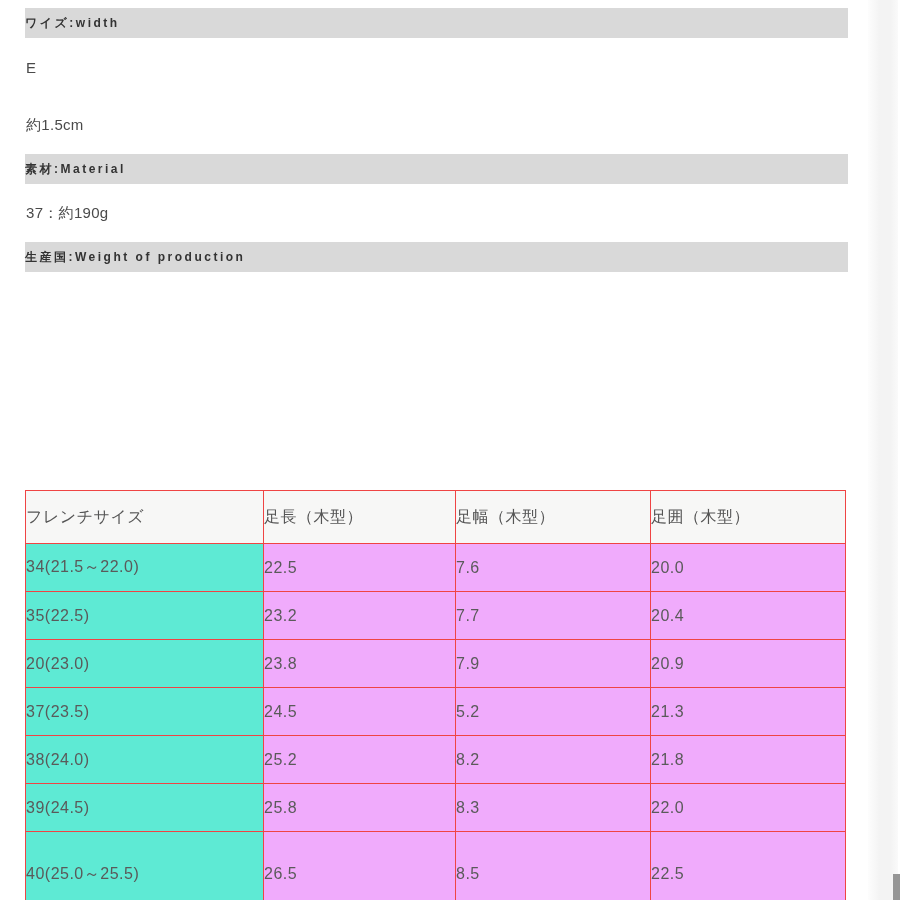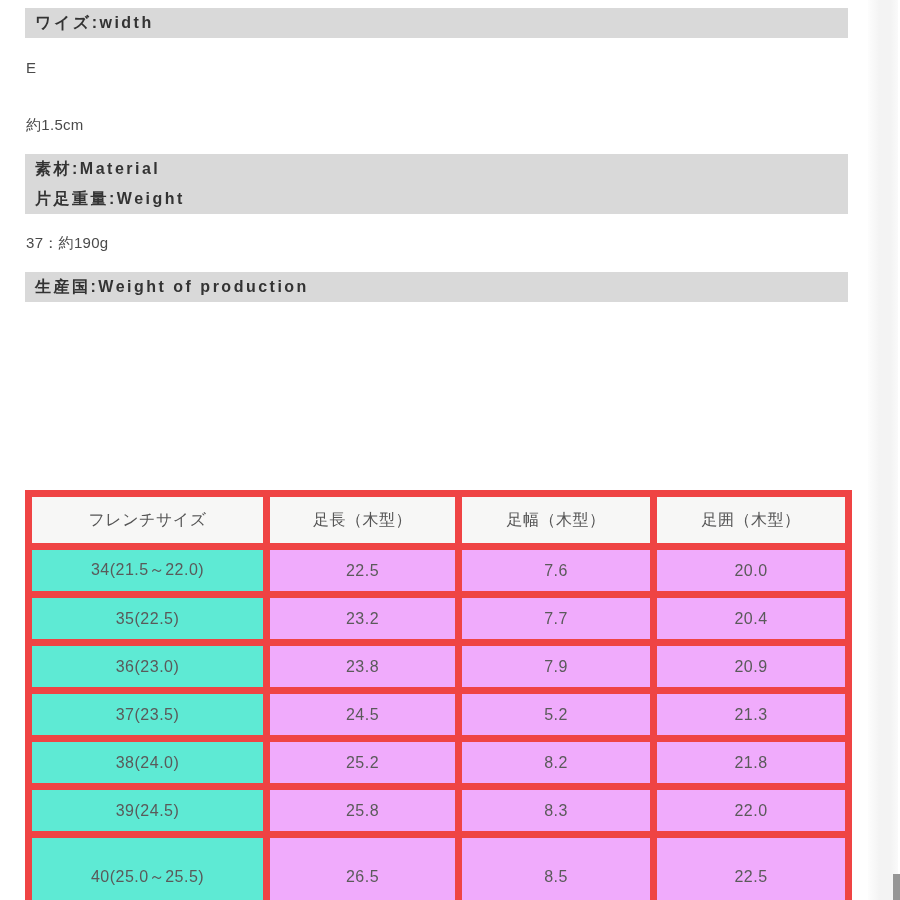--- a/index.html
+++ b/index.html
@@ -21,23 +21,22 @@
     position: absolute;
     left: 25px;
     top: 8px;
     width: 823px;
   }
   .spec-bar {
     height: 30px;
     background: #d9d9d9;
     display: flex;
     align-items: center;
-    padding-left: 10px;
     box-sizing: border-box;
-    font-size: 16px;
+    font-size: 12px;
     font-weight: bold;
     letter-spacing: 2.5px;
     color: #333333;
   }
   .spec-value {
     margin: 0;
     padding: 0 0 0 1px;
     height: 58px;
     display: flex;
     align-items: center;
@@ -53,22 +52,22 @@
   }
   table.size-table {
     border-collapse: collapse;
     table-layout: fixed;
     width: 820px;
     font-size: 16px;
     color: #5a5a5a;
   }
   table.size-table th,
   table.size-table td {
-    border: 7px solid #ef4444;
-    text-align: center;
+    border: 1px solid #ef4444;
+    text-align: left;
     vertical-align: middle;
     padding: 0;
     font-weight: normal;
     letter-spacing: 0.5px;
   }
   table.size-table thead tr { height: 53px; }
   table.size-table thead th { background: #f7f7f6; color: #555555; }
   table.size-table tbody tr { height: 48px; }
   table.size-table tbody tr:last-child { height: 85px; }
   table.size-table tbody td { background: #f0abfc; }
@@ -101,23 +100,20 @@
       <span>ワイズ:width</span>
     </div>
     <p class="spec-value">E</p>
 
     <p class="spec-value">約1.5cm</p>
 
     <div class="spec-bar">
       <span>素材:Material</span>
     </div>
 
-    <div class="spec-bar">
-      <span>片足重量:Weight</span>
-    </div>
     <p class="spec-value">37：約190g</p>
 
     <div class="spec-bar">
       <span>生産国:Weight of production</span>
     </div>
 
   </div>
 
   <div class="table-wrap">
     <table class="size-table">
@@ -142,21 +138,21 @@
             <td>7.6</td>
             <td>20.0</td>
           </tr>
           <tr>
             <td class="col-size">35(22.5)</td>
             <td>23.2</td>
             <td>7.7</td>
             <td>20.4</td>
           </tr>
           <tr>
-            <td class="col-size">36(23.0)</td>
+            <td class="col-size">20(23.0)</td>
             <td>23.8</td>
             <td>7.9</td>
             <td>20.9</td>
           </tr>
           <tr>
             <td class="col-size">37(23.5)</td>
             <td>24.5</td>
             <td>5.2</td>
             <td>21.3</td>
           </tr>

